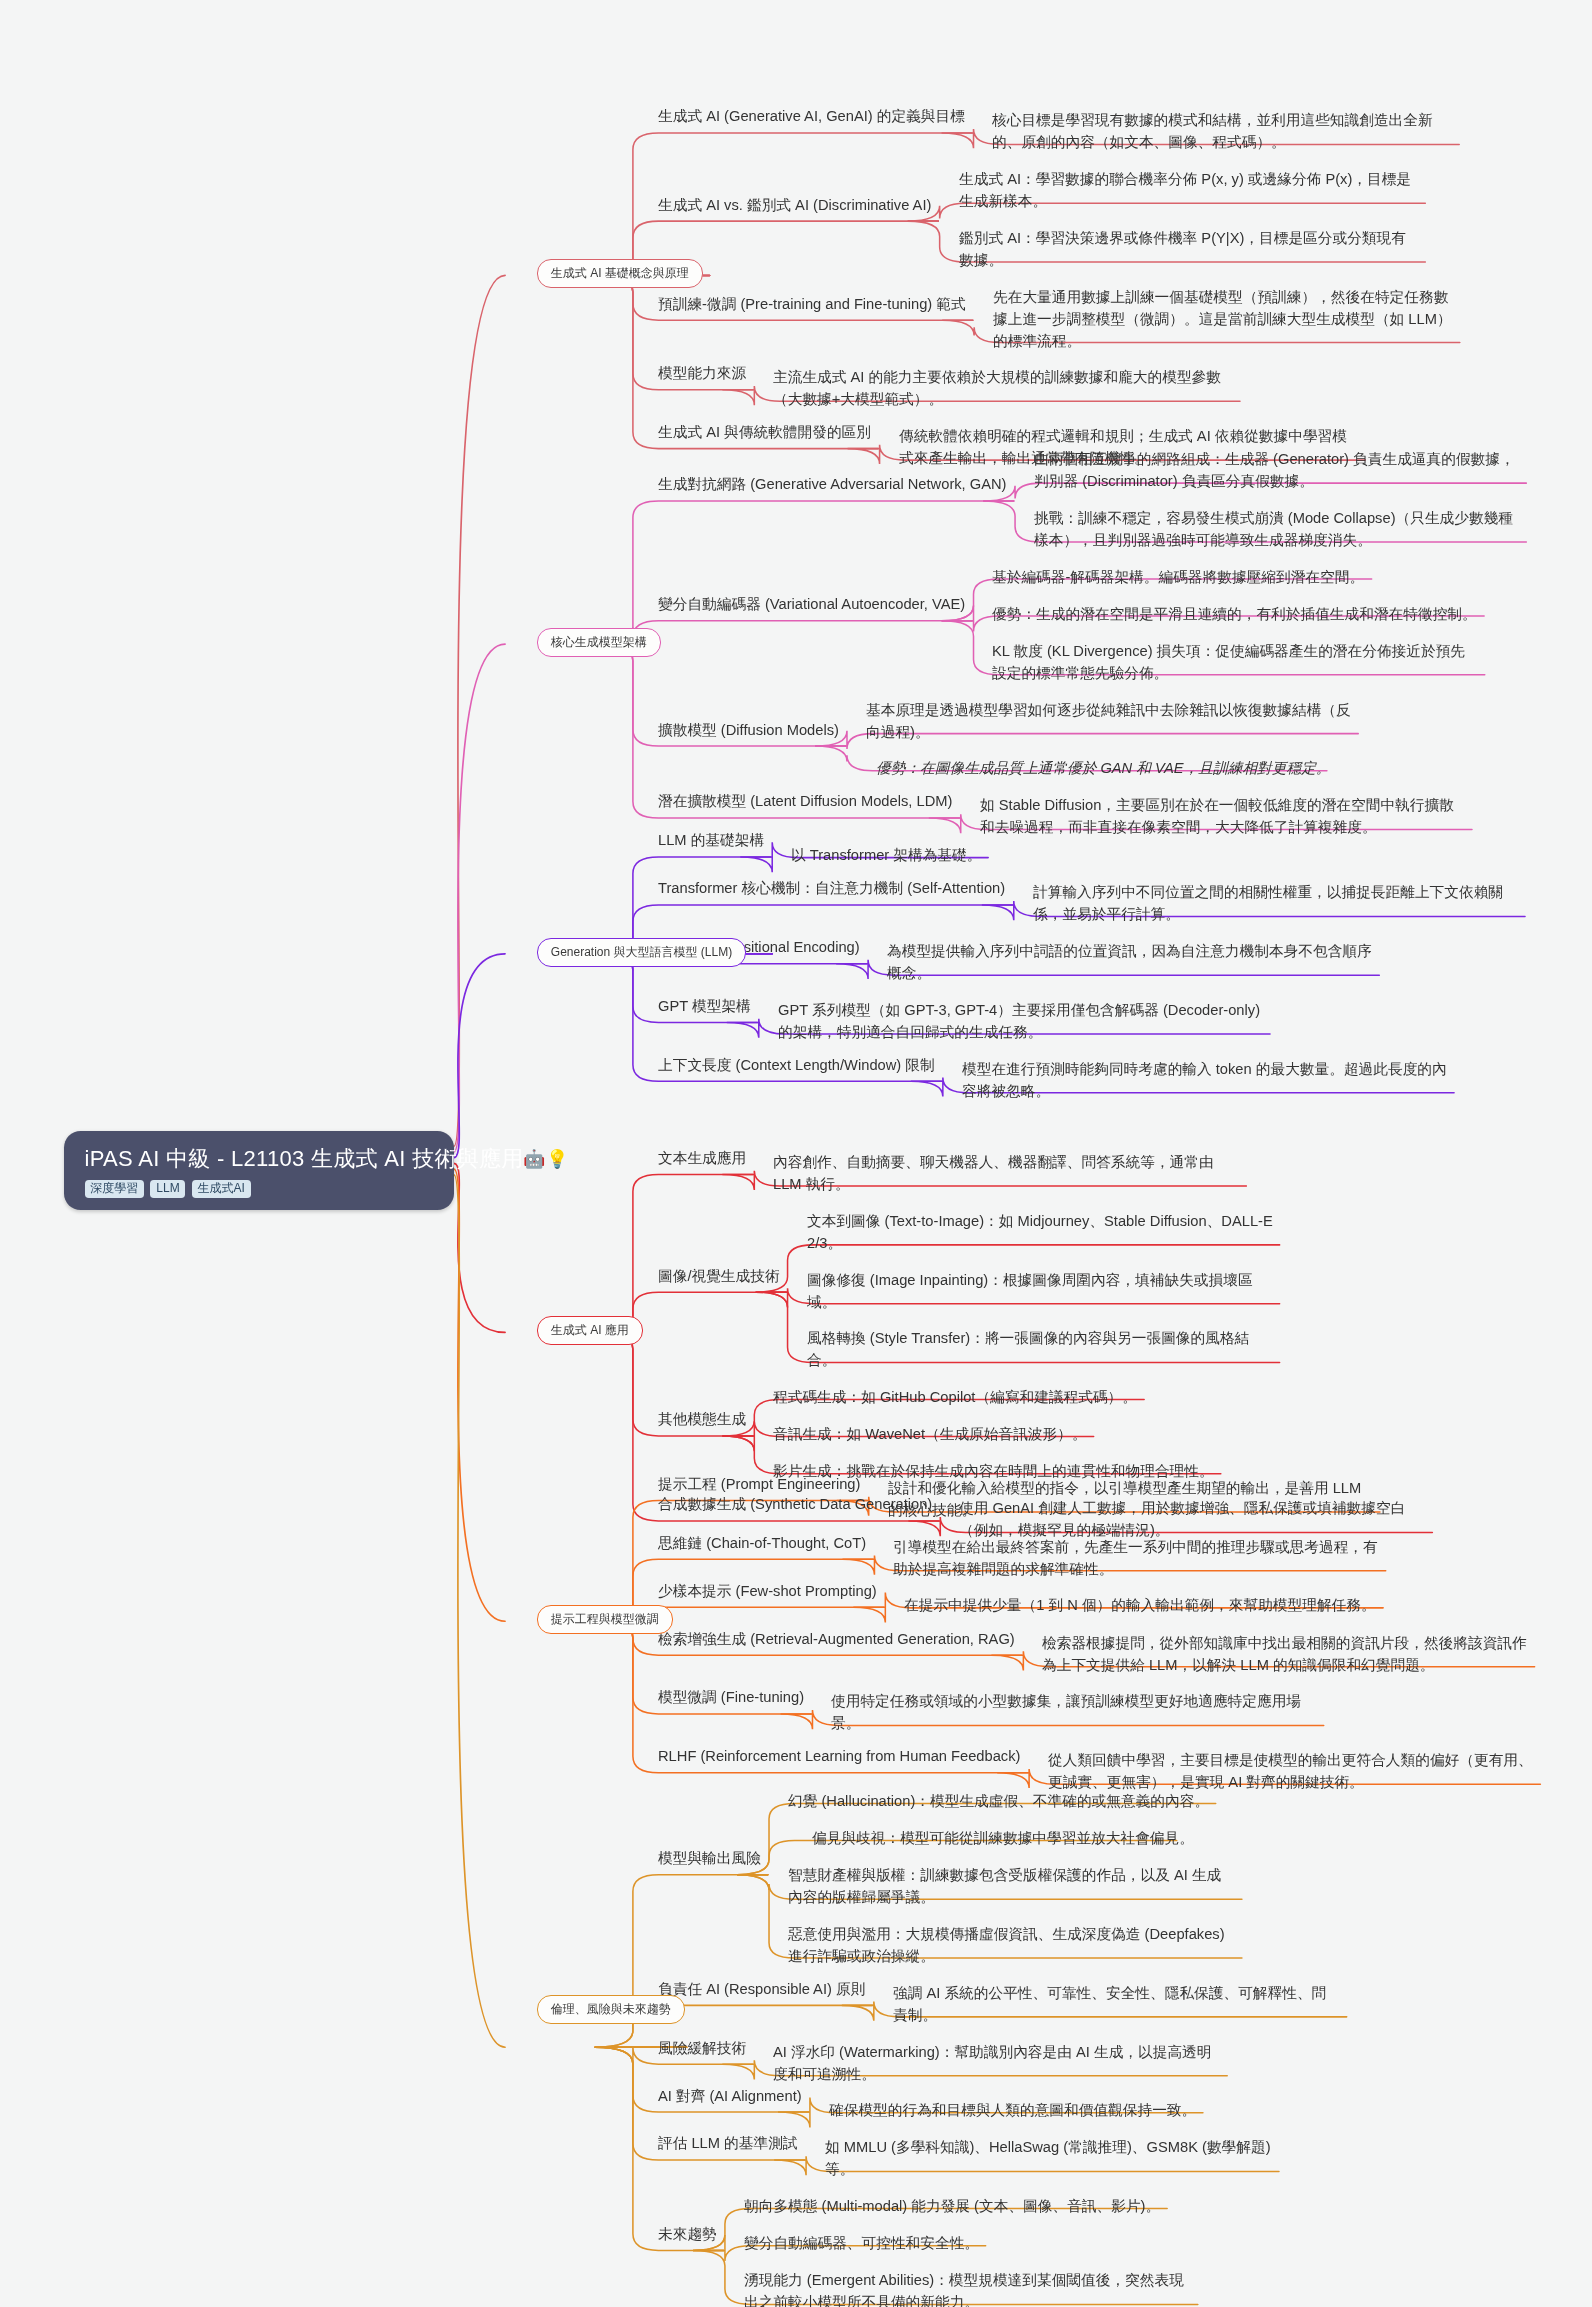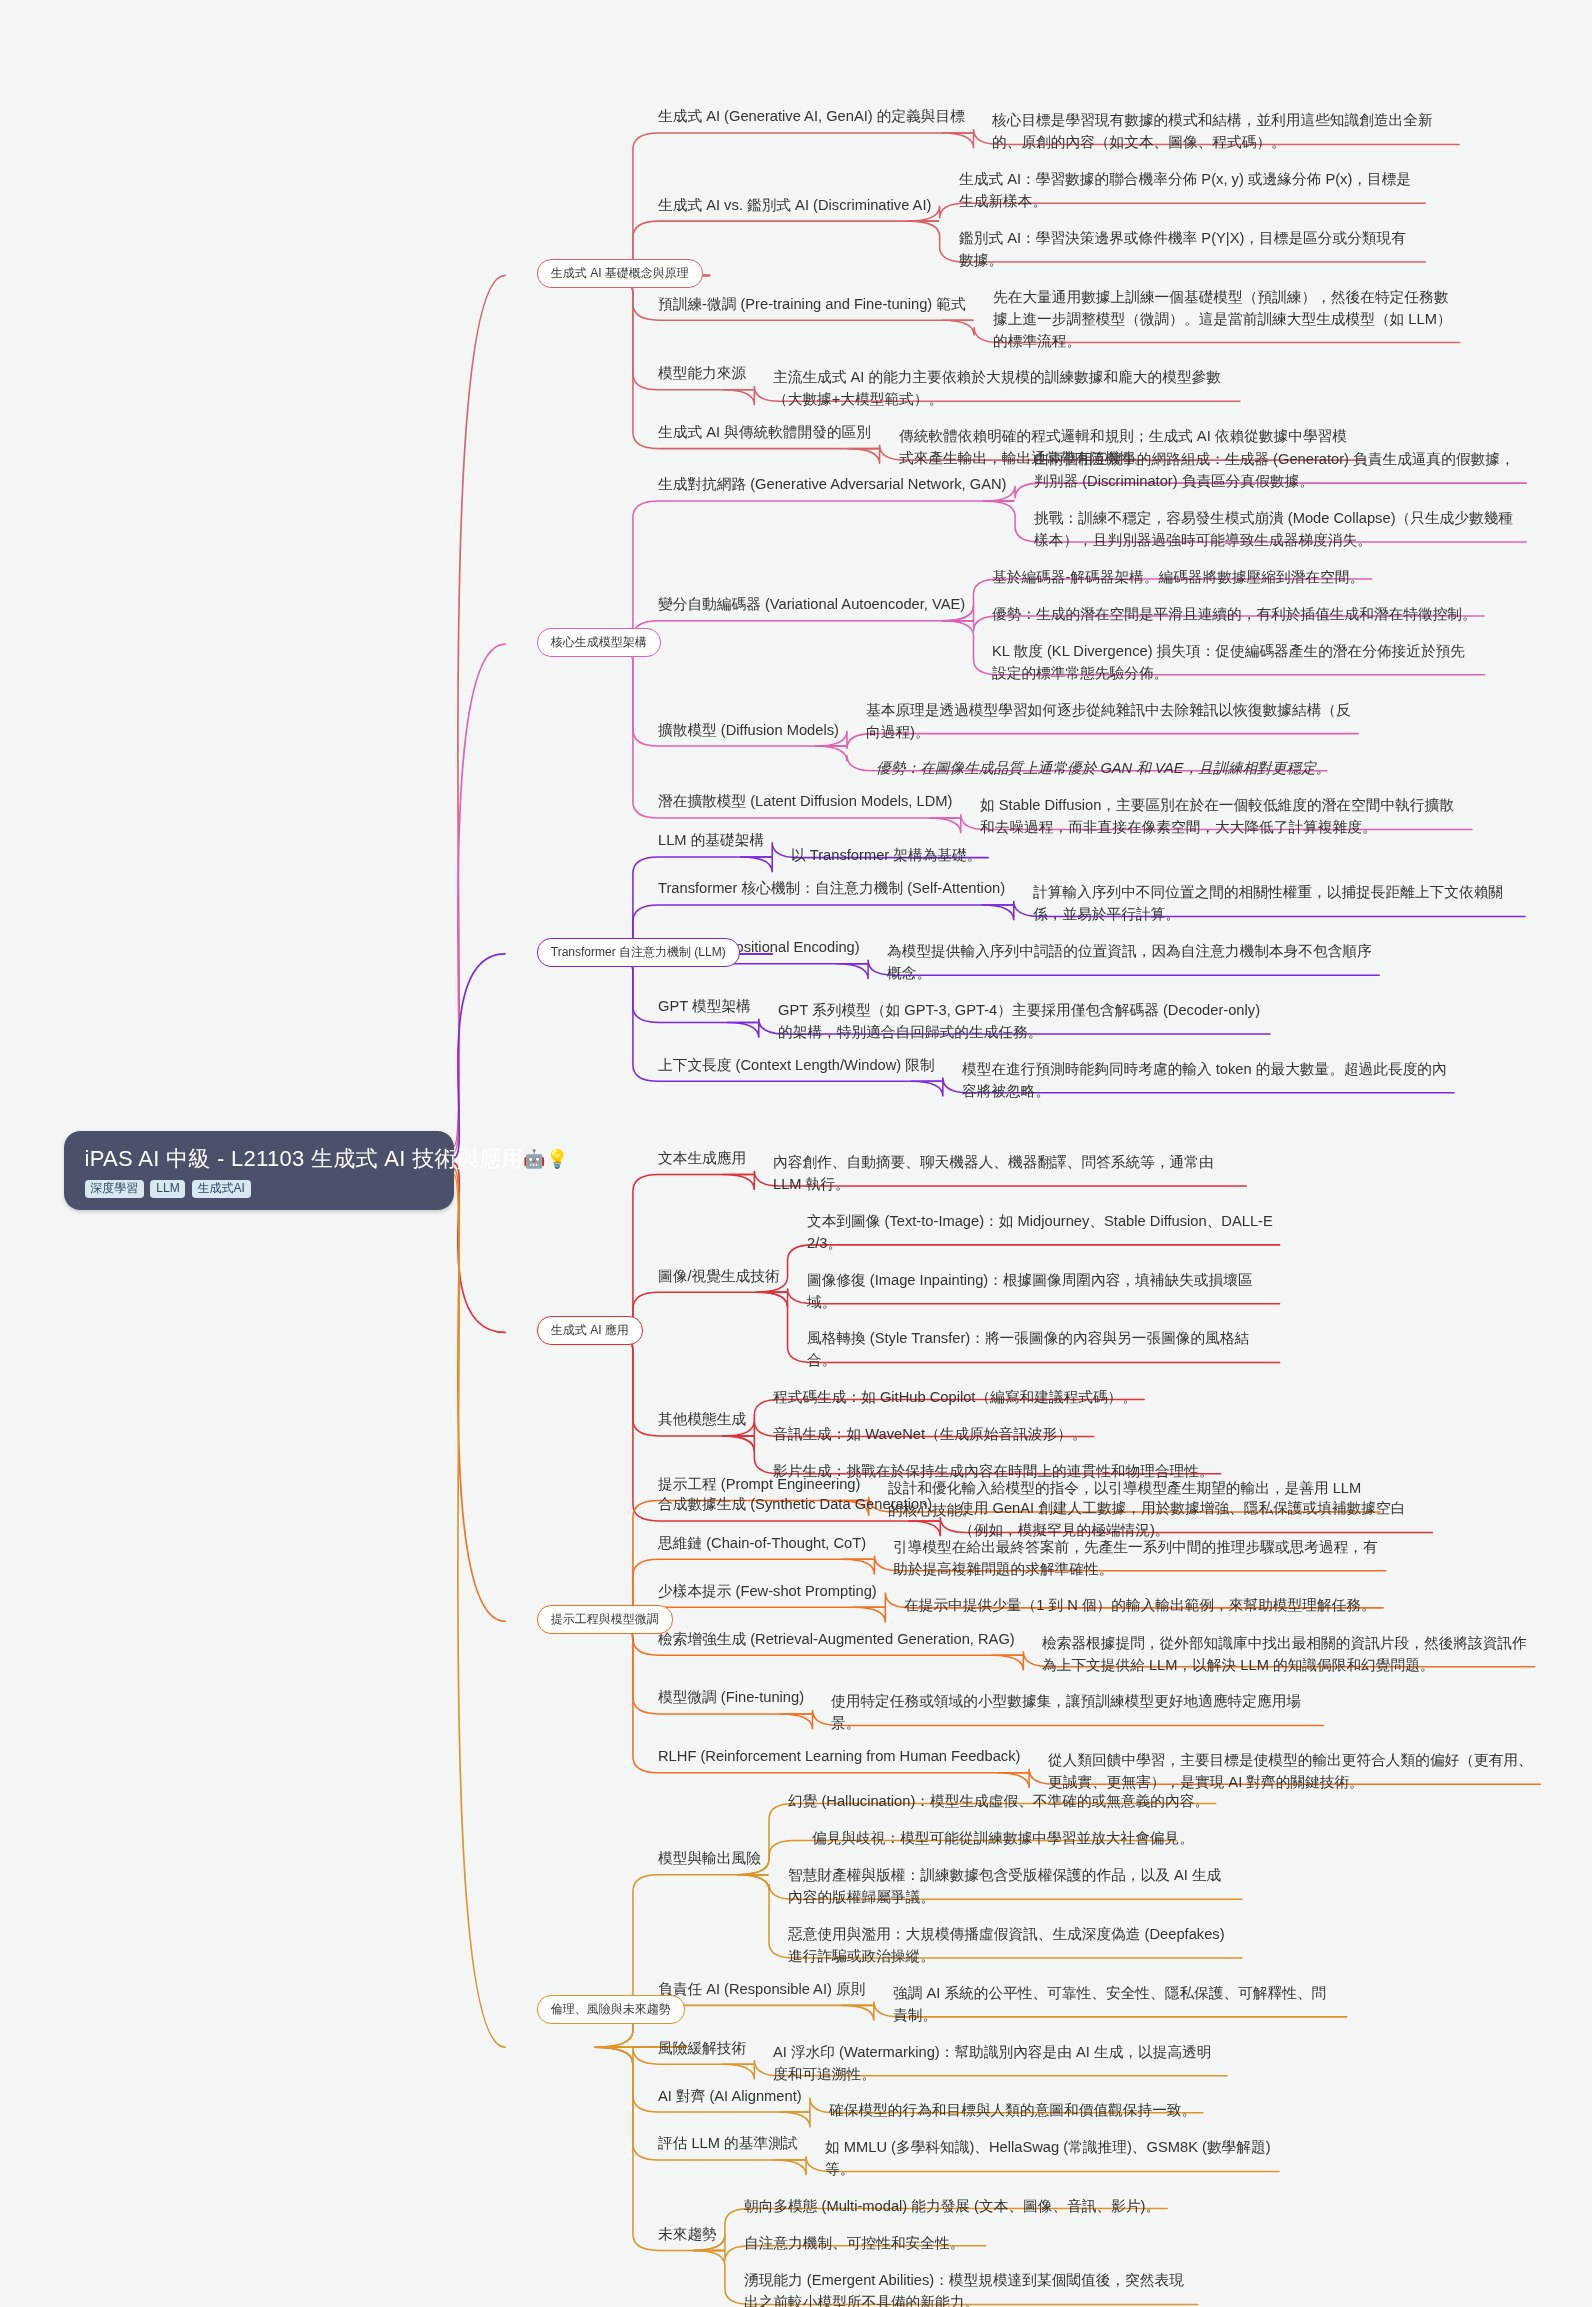--- a/index.html
+++ b/index.html
@@ -210,21 +210,21 @@
       <div class="leaf" style="left: 1034px; top: 491px; width: 486px;">挑戰：訓練不穩定，容易發生模式崩潰 (Mode Collapse)（只生成少數幾種樣本），且判別器過強時可能導致生成器梯度消失。</div>
       <div class="topic" style="left: 658px; top: 595px;">變分自動編碼器 (Variational Autoencoder, VAE)</div>
       <div class="leaf" style="left: 992px; top: 550px; width: 486px;">基於編碼器-解碼器架構。編碼器將數據壓縮到潛在空間。</div>
       <div class="leaf" style="left: 992px; top: 587px; width: 486px;">優勢：生成的潛在空間是平滑且連續的，有利於插值生成和潛在特徵控制。</div>
       <div class="leaf" style="left: 992px; top: 624px; width: 486px;">KL 散度 (KL Divergence) 損失項：促使編碼器產生的潛在分佈接近於預先設定的標準常態先驗分佈。</div>
       <div class="topic" style="left: 658px; top: 721px;">擴散模型 (Diffusion Models)</div>
       <div class="leaf" style="left: 866px; top: 683px; width: 486px;">基本原理是透過模型學習如何逐步從純雜訊中去除雜訊以恢復數據結構（反向過程)。</div>
       <div class="leaf" style="left: 876px; top: 741px; width: 486px; font-style: italic;">優勢：在圖像生成品質上通常優於 GAN 和 VAE，且訓練相對更穩定。</div>
       <div class="topic" style="left: 658px; top: 792px;">潛在擴散模型 (Latent Diffusion Models, LDM)</div>
       <div class="leaf" style="left: 980px; top: 778px; width: 486px;">如 Stable Diffusion，主要區別在於在一個較低維度的潛在空間中執行擴散和去噪過程，而非直接在像素空間，大大降低了計算複雜度。</div>
-      <div class="branch-node" style="left: 505px; top: 938px; border-color: rgb(123, 40, 224);"><span>Transformer 自注意力機制 (LLM)</span></div>
+      <div class="branch-node" style="left: 505px; top: 938px; border-color: rgb(123, 40, 224);"><span>Generation 與大型語言模型 (LLM)</span></div>
       <div class="topic" style="left: 658px; top: 831px;">LLM 的基礎架構</div>
       <div class="leaf" style="left: 791px; top: 828px; width: 486px;">以 Transformer 架構為基礎。</div>
       <div class="topic" style="left: 658px; top: 879px;">Transformer 核心機制：自注意力機制 (Self-Attention)</div>
       <div class="leaf" style="left: 1033px; top: 865px; width: 486px;">計算輸入序列中不同位置之間的相關性權重，以捕捉長距離上下文依賴關係，並易於平行計算。</div>
       <div class="topic" style="left: 658px; top: 938px;">位置編碼 (Positional Encoding)</div>
       <div class="leaf" style="left: 887px; top: 924px; width: 486px;">為模型提供輸入序列中詞語的位置資訊，因為自注意力機制本身不包含順序概念。</div>
       <div class="topic" style="left: 658px; top: 997px;">GPT 模型架構</div>
       <div class="leaf" style="left: 778px; top: 983px; width: 486px;">GPT 系列模型（如 GPT-3, GPT-4）主要採用僅包含解碼器 (Decoder-only) 的架構，特別適合自回歸式的生成任務。</div>
       <div class="topic" style="left: 658px; top: 1056px;">上下文長度 (Context Length/Window) 限制</div>
       <div class="leaf" style="left: 962px; top: 1042px; width: 486px;">模型在進行預測時能夠同時考慮的輸入 token 的最大數量。超過此長度的內容將被忽略。</div>
@@ -263,18 +263,18 @@
       <div class="topic" style="left: 658px; top: 1980px;">負責任 AI (Responsible AI) 原則</div>
       <div class="leaf" style="left: 893px; top: 1966px; width: 447px;">強調 AI 系統的公平性、可靠性、安全性、隱私保護、可解釋性、問責制。</div>
       <div class="topic" style="left: 658px; top: 2039px;">風險緩解技術</div>
       <div class="leaf" style="left: 773px; top: 2025px; width: 447px;">AI 浮水印 (Watermarking)：幫助識別內容是由 AI 生成，以提高透明度和可追溯性。</div>
       <div class="topic" style="left: 658px; top: 2087px;">AI 對齊 (AI Alignment)</div>
       <div class="leaf" style="left: 829px; top: 2083px; width: 447px;">確保模型的行為和目標與人類的意圖和價值觀保持一致。</div>
       <div class="topic" style="left: 658px; top: 2134px;">評估 LLM 的基準測試</div>
       <div class="leaf" style="left: 825px; top: 2120px; width: 447px;">如 MMLU (多學科知識)、HellaSwag (常識推理)、GSM8K (數學解題) 等。</div>
       <div class="topic" style="left: 658px; top: 2225px;">未來趨勢</div>
       <div class="leaf" style="left: 744px; top: 2179px; width: 447px;">朝向多模態 (Multi-modal) 能力發展 (文本、圖像、音訊、影片)。</div>
-      <div class="leaf" style="left: 744px; top: 2216px; width: 447px;">自注意力機制、可控性和安全性。</div>
+      <div class="leaf" style="left: 744px; top: 2216px; width: 447px;">變分自動編碼器、可控性和安全性。</div>
       <div class="leaf" style="left: 744px; top: 2253px; width: 447px;">湧現能力 (Emergent Abilities)：模型規模達到某個閾值後，突然表現出之前較小模型所不具備的新能力。</div>
     </div>
 
 </div>
 
 
 </body></html>

